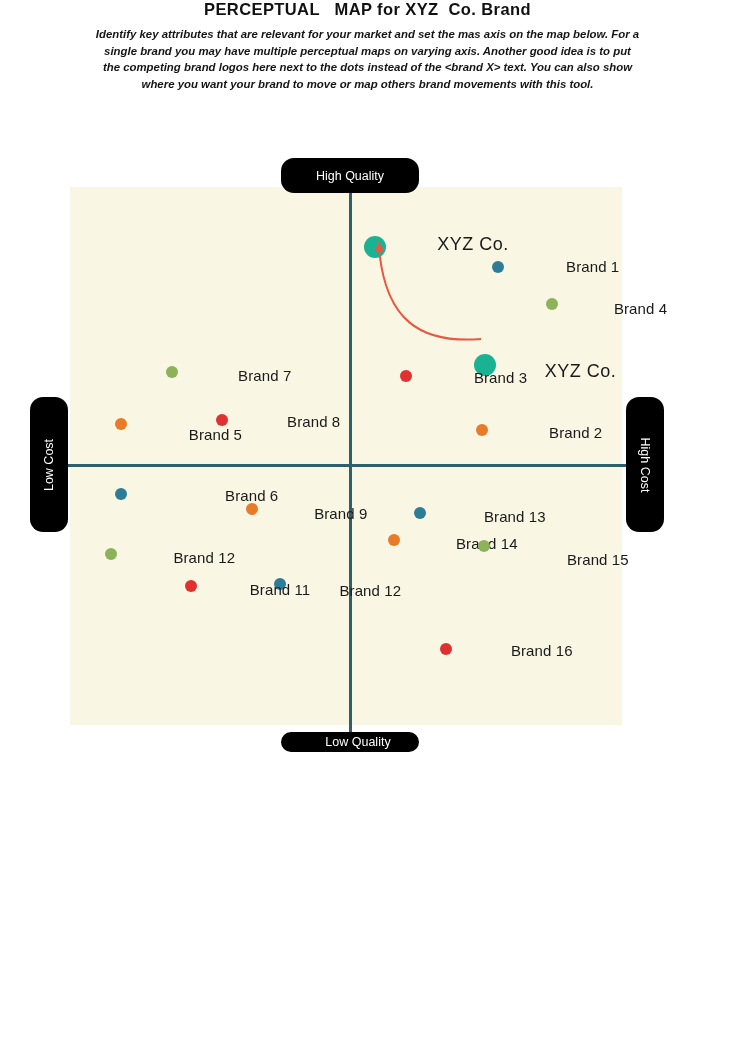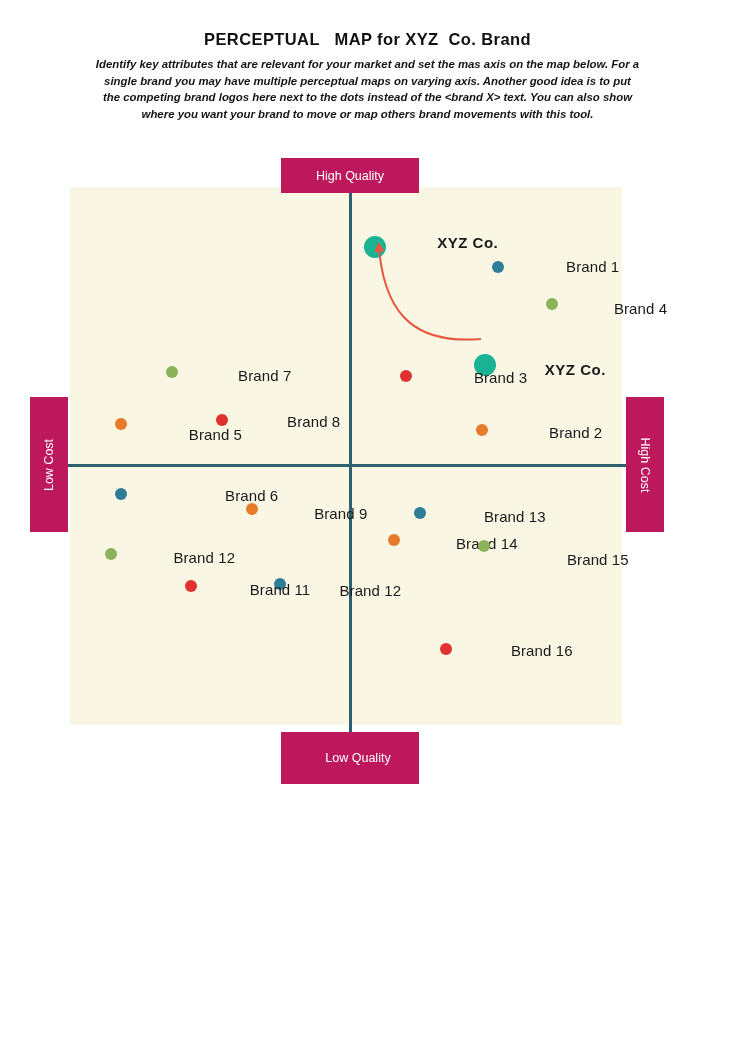--- a/index.html
+++ b/index.html
@@ -15,21 +15,20 @@
     position: relative;
     overflow: hidden;
   }
 
   
   #header {
     position: absolute;
     left: 0;
     top: 0;
     width: 735px;
-    padding-top: 30px;
     text-align: center;
   }
   #page-title {
     font-size: 16.5px;
     font-weight: bold;
     letter-spacing: 0.4px;
     color: #111111;
     margin: 0;
     white-space: pre;
   }
@@ -99,39 +98,40 @@
   #stub-right {
     left: 620px;
     top: 464px;
     width: 24px;
     height: 2.5px;
   }
 
   
   .axis-label {
     position: absolute;
-    background: #be185d;
+    background: #000000;
     color: #ffffff;
     font-size: 12.5px;
     display: flex;
     align-items: center;
     justify-content: center;
     box-sizing: border-box;
+    border-radius: 13px;
   }
   #label-high-quality {
     left: 281px;
     top: 158px;
     width: 138px;
     height: 35px;
   }
   #label-low-quality {
     left: 281px;
     top: 732px;
     width: 138px;
-    height: 52px;
+    height: 20px;
     padding-left: 16px;
   }
   #label-low-cost {
     left: 30px;
     top: 397px;
     width: 38px;
     height: 135px;
   }
   #label-low-cost span {
     transform: rotate(-90deg);
@@ -157,22 +157,22 @@
   .dot-label {
     position: absolute;
     font-size: 15px;
     color: #1a1a1a;
     white-space: nowrap;
   }
   .brand-point-label {
     letter-spacing: 0.1px;
   }
   .xyz-label {
-    font-size: 15px;
-    font-weight: bold;
+    font-size: 18px;
+    font-weight: normal;
     letter-spacing: 0.5px;
   }
 
   #arrow-layer {
     position: absolute;
     left: 0;
     top: 0;
     width: 735px;
     height: 1038px;
     pointer-events: none;

